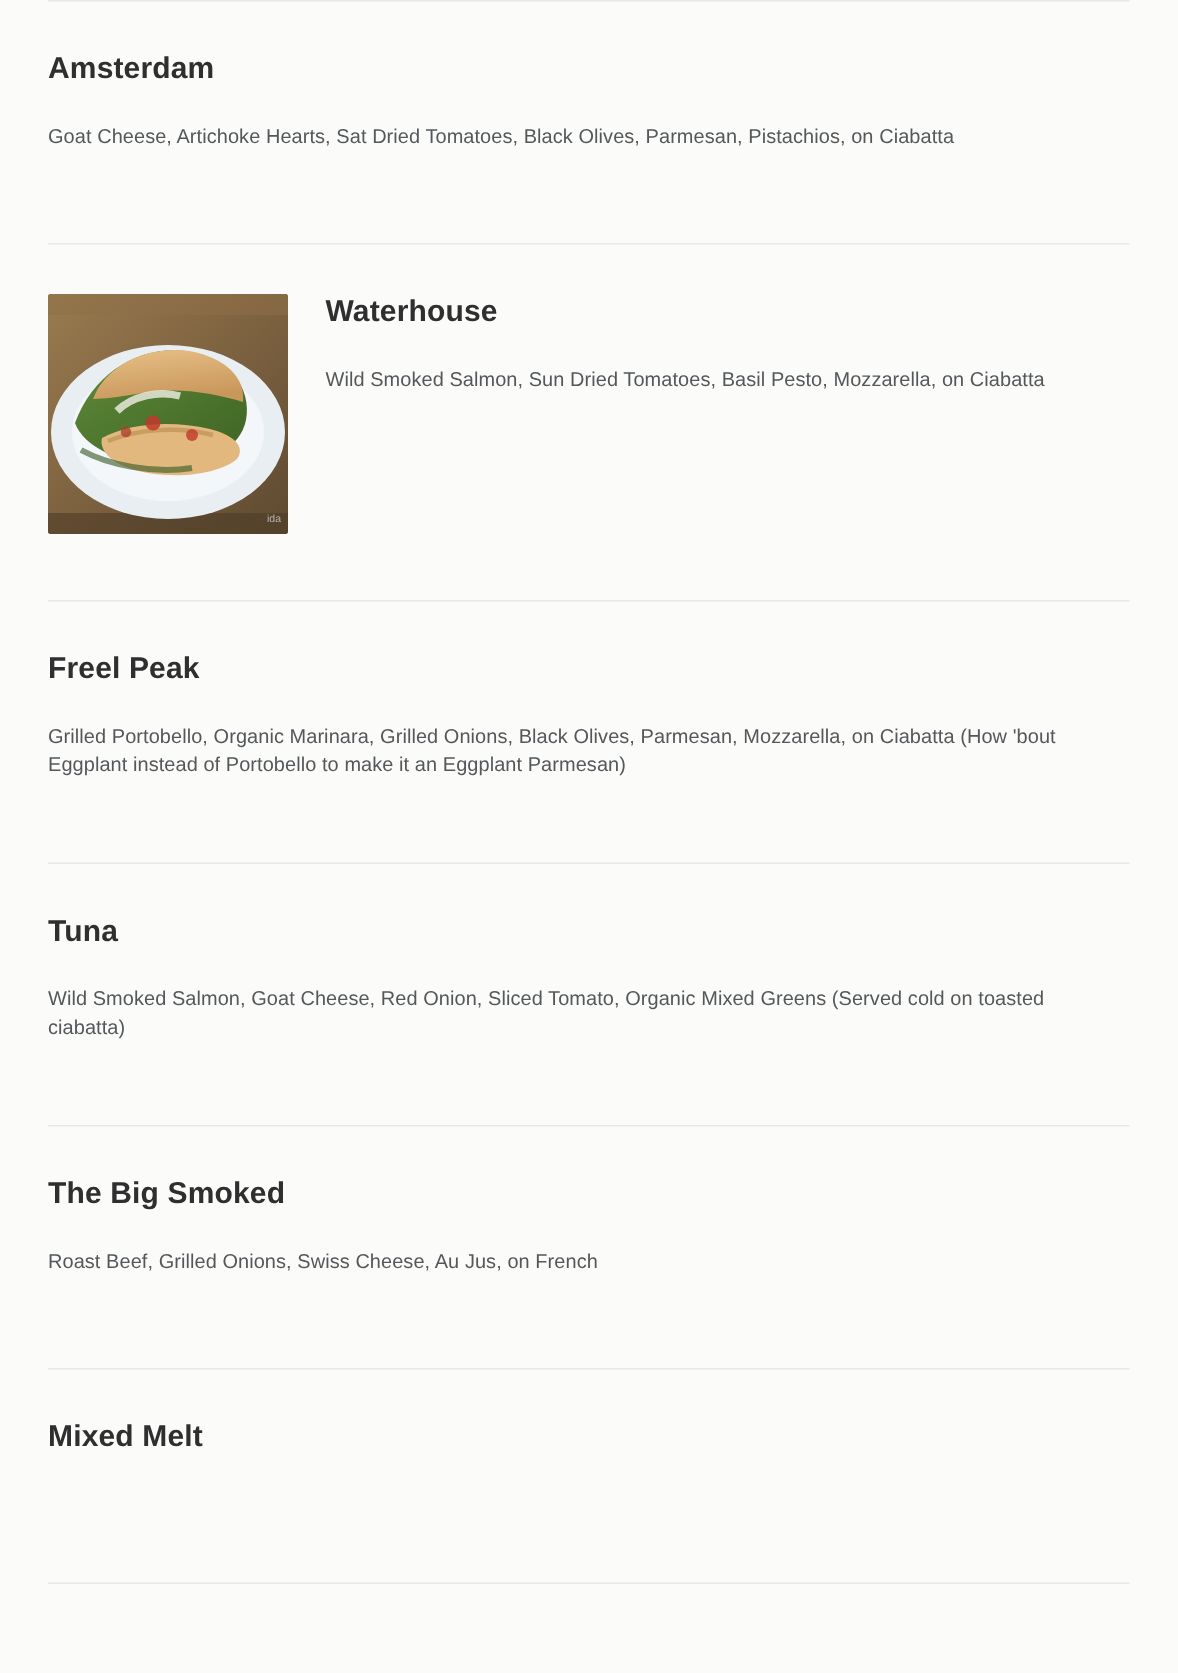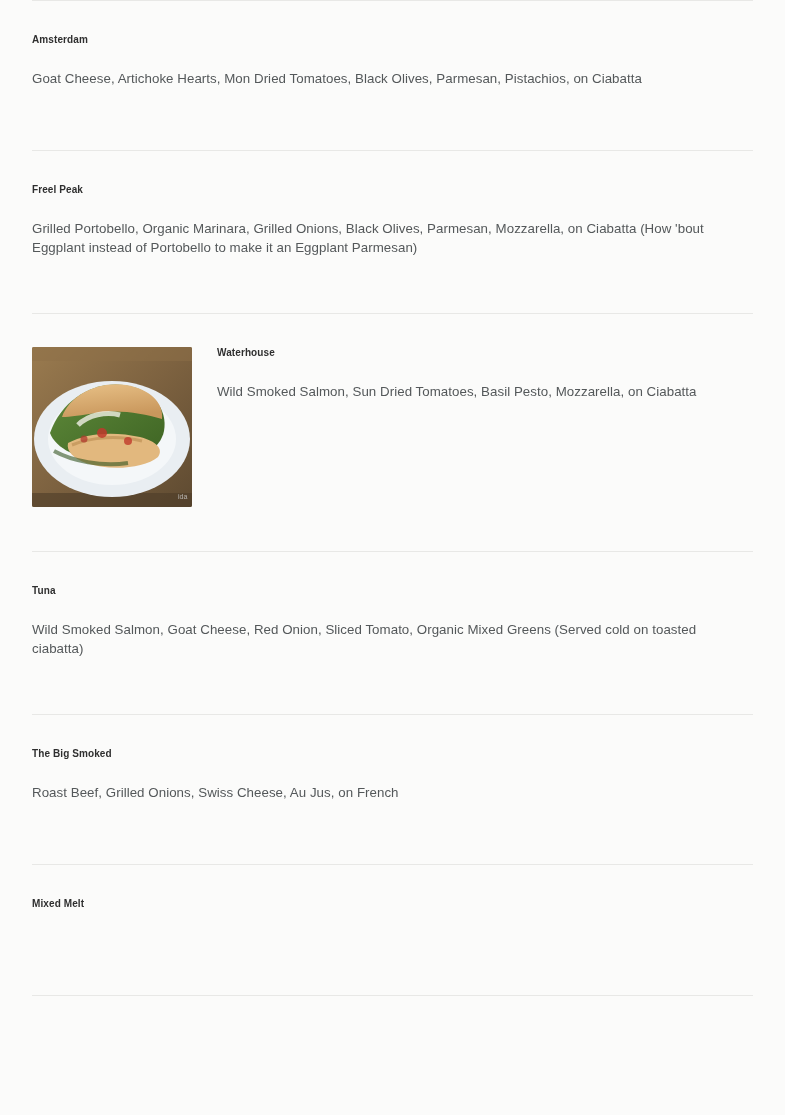--- a/index.html
+++ b/index.html
@@ -51,21 +51,21 @@
     width: 160px;
     height: 160px;
   }
 
   .item-text {
     flex: 1 1 auto;
     min-width: 0;
   }
 
   .item-title {
-    font-size: 10px;
+    font-size: 20px;
     font-weight: 600;
     color: #2f2f2f;
     letter-spacing: 0.1px;
     margin: 0 0 23px 0;
     line-height: 1.2;
   }
 
   .item-desc {
     font-size: 13.3px;
     line-height: 19px;
@@ -82,30 +82,21 @@
 </style>
 </head>
 <body>
 
 <div class="menu">
 
   <div class="menu-item gap-sm">
     <div class="item-inner">
       <div class="item-text">
         <h3 class="item-title">Amsterdam</h3>
-        <p class="item-desc">Goat Cheese, Artichoke Hearts, Mon Dried Tomatoes, Black Olives, Parmesan, Pistachios, on Ciabatta</p>
-      </div>
-    </div>
-  </div>
-
-  <div class="menu-item gap-md">
-    <div class="item-inner">
-      <div class="item-text">
-        <h3 class="item-title">Freel Peak</h3>
-        <p class="item-desc">Grilled Portobello, Organic Marinara, Grilled Onions, Black Olives, Parmesan, Mozzarella, on Ciabatta (How 'bout Eggplant instead of Portobello to make it an Eggplant Parmesan)</p>
+        <p class="item-desc">Goat Cheese, Artichoke Hearts, Sat Dried Tomatoes, Black Olives, Parmesan, Pistachios, on Ciabatta</p>
       </div>
     </div>
   </div>
 
   <div class="menu-item gap-photo">
     <div class="item-inner">
       <div class="item-photo">
         <svg viewBox="0 0 160 160" preserveAspectRatio="none" aria-hidden="true">
           <defs>
             <linearGradient id="wood" x1="0" y1="0" x2="1" y2="1">
@@ -142,20 +133,29 @@
       <div class="item-text">
         <h3 class="item-title">Waterhouse</h3>
         <p class="item-desc">Wild Smoked Salmon, Sun Dried Tomatoes, Basil Pesto, Mozzarella, on Ciabatta</p>
       </div>
     </div>
   </div>
 
   <div class="menu-item gap-md">
     <div class="item-inner">
       <div class="item-text">
+        <h3 class="item-title">Freel Peak</h3>
+        <p class="item-desc">Grilled Portobello, Organic Marinara, Grilled Onions, Black Olives, Parmesan, Mozzarella, on Ciabatta (How 'bout Eggplant instead of Portobello to make it an Eggplant Parmesan)</p>
+      </div>
+    </div>
+  </div>
+
+  <div class="menu-item gap-md">
+    <div class="item-inner">
+      <div class="item-text">
         <h3 class="item-title">Tuna</h3>
         <p class="item-desc">Wild Smoked Salmon, Goat Cheese, Red Onion, Sliced Tomato, Organic Mixed Greens (Served cold on toasted ciabatta)</p>
       </div>
     </div>
   </div>
 
   <div class="menu-item gap-sm">
     <div class="item-inner">
       <div class="item-text">
         <h3 class="item-title">The Big Smoked</h3>

